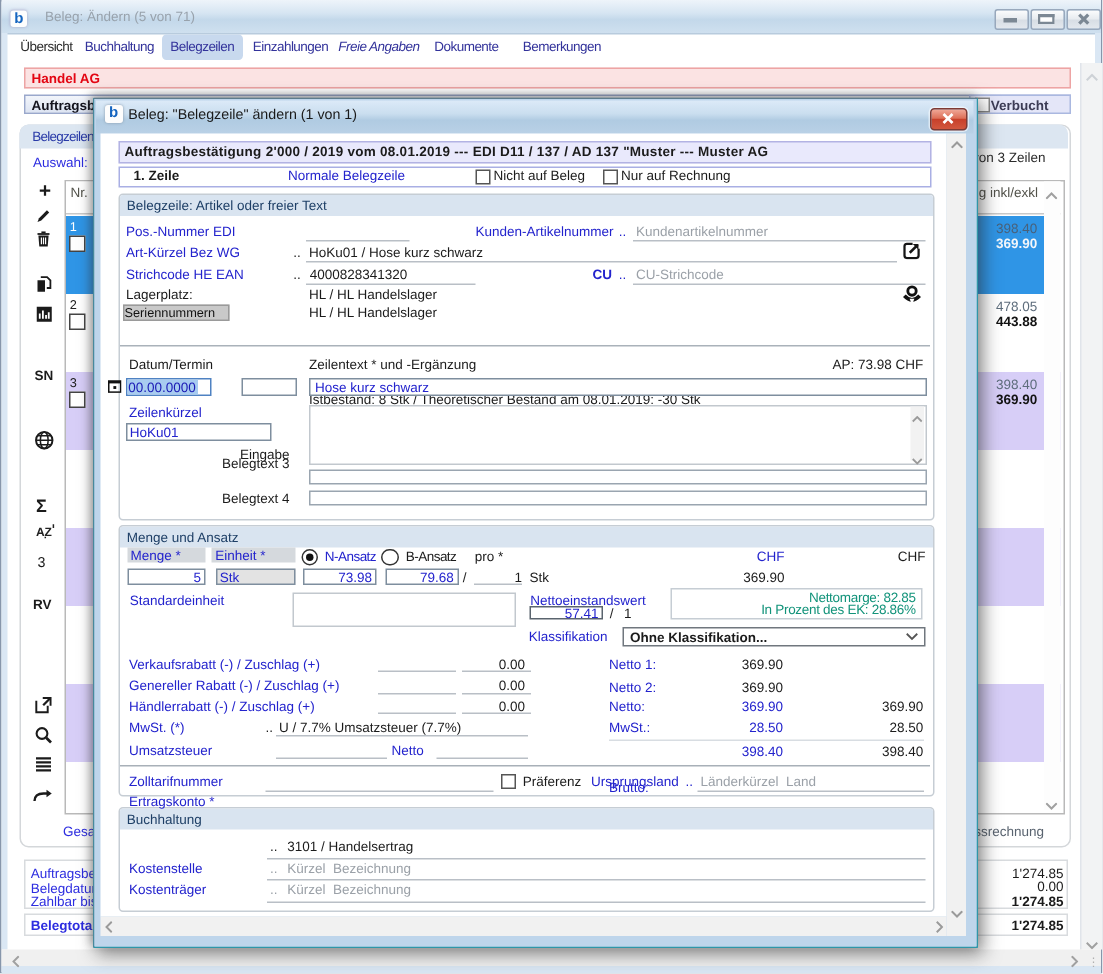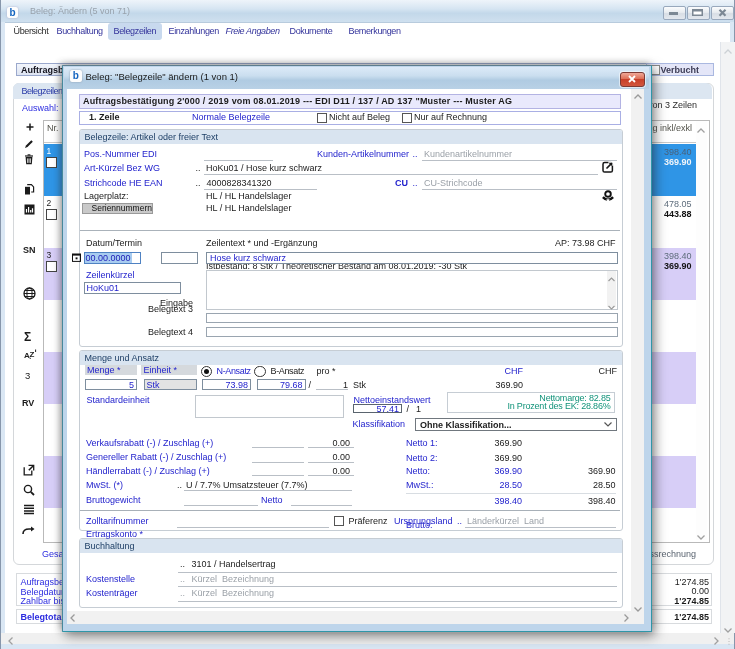--- a/index.html
+++ b/index.html
@@ -91,20 +91,23 @@
       </svg>
     </div>
 <div class="ab" id="tabchip"></div>
 <div class="ab tab t" style="left:13.5px;color:#2b2b2b;">Übersicht</div>
 <div class="ab tab t" style="left:56.5px;">Buchhaltung</div>
 <div class="ab tab t" style="left:113.5px;">Belegzeilen</div>
 <div class="ab tab t" style="left:168.5px;">Einzahlungen</div>
 <div class="ab tab t" style="left:225.5px;font-style:italic;">Freie Angaben</div>
 <div class="ab tab t" style="left:289.5px;">Dokumente</div>
 <div class="ab tab t" style="left:348.5px;">Bemerkungen</div>
+<div class="ab" id="pinkrow">
+      <span class="t">Handel AG</span>
+    </div>
 <div class="ab" id="hdrbar">
       <b class="t">Auftragsbestätigung 2'000 / 2019</b>
     </div>
 <div class="ab" id="verb">
       <span class="cb"></span>
       <b class="t">Verbucht</b>
     </div>
 
 <div class="ab" id="panel"></div>
 <div class="ab" id="panelband"></div>
@@ -281,21 +284,21 @@
 <div class="ul" style="left:422px;top:180px;width:195px;height:9px;"></div>
 <div class="ab t" style="left:84px;top:191px;">Lagerplatz:</div>
 <div class="ab t" style="left:206px;top:191px;">HL / HL Handelslager</div>
 <div class="ab t" style="left:206px;top:202.5px;">HL / HL Handelslager</div>
 <div class="ab" style="left:602px;top:189.5px;width:12px;height:13px;">
 <svg width="12" height="13" viewBox="0 0 12 13">
           <circle cx="6" cy="4" r="2.8" fill="none" stroke="#111" stroke-width="1.9"></circle>
           <path d="M0.9 7.1 Q6 12.6 11.1 7.1" stroke="#111" stroke-width="2.5" fill="none"></path>
           <path d="M6 13 L4.4 9.2 L7.6 9.2 Z" fill="#fff"></path>
         </svg></div>
-<div class="ab" style="left:82px;top:202.5px;width:69px;height:9.5px;background:#c9c9c9;border:0.5px solid #9a9a9a;color:#111;font-size:8.5px;line-height:9.5px;text-align:right;">Seriennummern</div>
+<div class="ab" style="left:82px;top:202.5px;width:69px;height:9.5px;background:#c9c9c9;border:0.5px solid #9a9a9a;color:#111;font-size:8.5px;line-height:9.5px;text-align:left;">Seriennummern</div>
 <div class="ab t" style="left:206px;top:217px;margin-top:44px;">Istbestand: 8 Stk / Theoretischer Bestand am 08.01.2019: -30 Stk</div>
 <div class="ab" style="left:79.5px;top:230px;width:540px;height:1px;background:#aab2ba;"></div>
 
 <div class="ab t" style="left:86px;top:238px;">Datum/Termin</div>
 <div class="ab t" style="left:206px;top:238px;">Zeilentext * und -Ergänzung</div>
 <div class="ab t rt" style="left:515.5px;top:238px;width:100px;">AP: 73.98 CHF</div>
 <div class="ab" style="left:71.5px;top:252.5px;width:9px;height:9px;">
 <svg width="9" height="9" viewBox="0 0 9 9">
           <rect x="0.5" y="1" width="8" height="7.4" fill="none" stroke="#111" stroke-width="1"></rect>
           <rect x="0.5" y="1" width="8" height="1.6" fill="#111"></rect>
@@ -393,21 +396,21 @@
 <div class="ab t blue rt" style="left:462px;top:466px;width:60px;">369.90</div>
 <div class="ab t rt" style="left:555.5px;top:466px;width:60px;">369.90</div>
 <div class="ab t blue" style="left:86px;top:480px;">MwSt. (*)</div>
 <div class="ab t" style="left:177px;top:480px;">..</div>
 <div class="ab t" style="left:186px;top:480px;">U / 7.7% Umsatzsteuer (7.7%)</div>
 <div class="ul" style="left:184px;top:481px;width:168px;height:8.5px;"></div>
 <div class="ab t blue" style="left:406px;top:480px;">MwSt.:</div>
 <div class="ab t blue rt" style="left:462px;top:480px;width:60px;">28.50</div>
 <div class="ab t rt" style="left:555.5px;top:480px;width:60px;">28.50</div>
 <div class="ab" style="left:406px;top:492.5px;width:210px;height:1px;background:#d8dde2;"></div>
-<div class="ab t blue" style="left:86px;top:495px;">Bruttogewicht</div>
+<div class="ab t blue" style="left:86px;top:495px;">Umsatzsteuer</div>
 <div class="ul" style="left:184px;top:496px;width:74px;height:8.5px;"></div>
 <div class="ab t blue" style="left:261px;top:495px;">Netto</div>
 <div class="ul" style="left:291px;top:496px;width:61px;height:8.5px;"></div>
 <div class="ab t blue" style="left:406px;top:520px;">Brutto:</div>
 <div class="ab t blue rt" style="left:462px;top:495.5px;width:60px;">398.40</div>
 <div class="ab t rt" style="left:555.5px;top:495.5px;width:60px;">398.40</div>
 <div class="ab" style="left:79.5px;top:509.5px;width:540px;height:1px;background:#a8b0b8;"></div>
 <div class="ab t blue" style="left:86px;top:515.5px;">Zolltarifnummer</div>
 <div class="ul" style="left:177px;top:519px;width:152px;height:8px;"></div>
 <div class="cbx" style="left:333.5px;top:515.5px;"></div>

